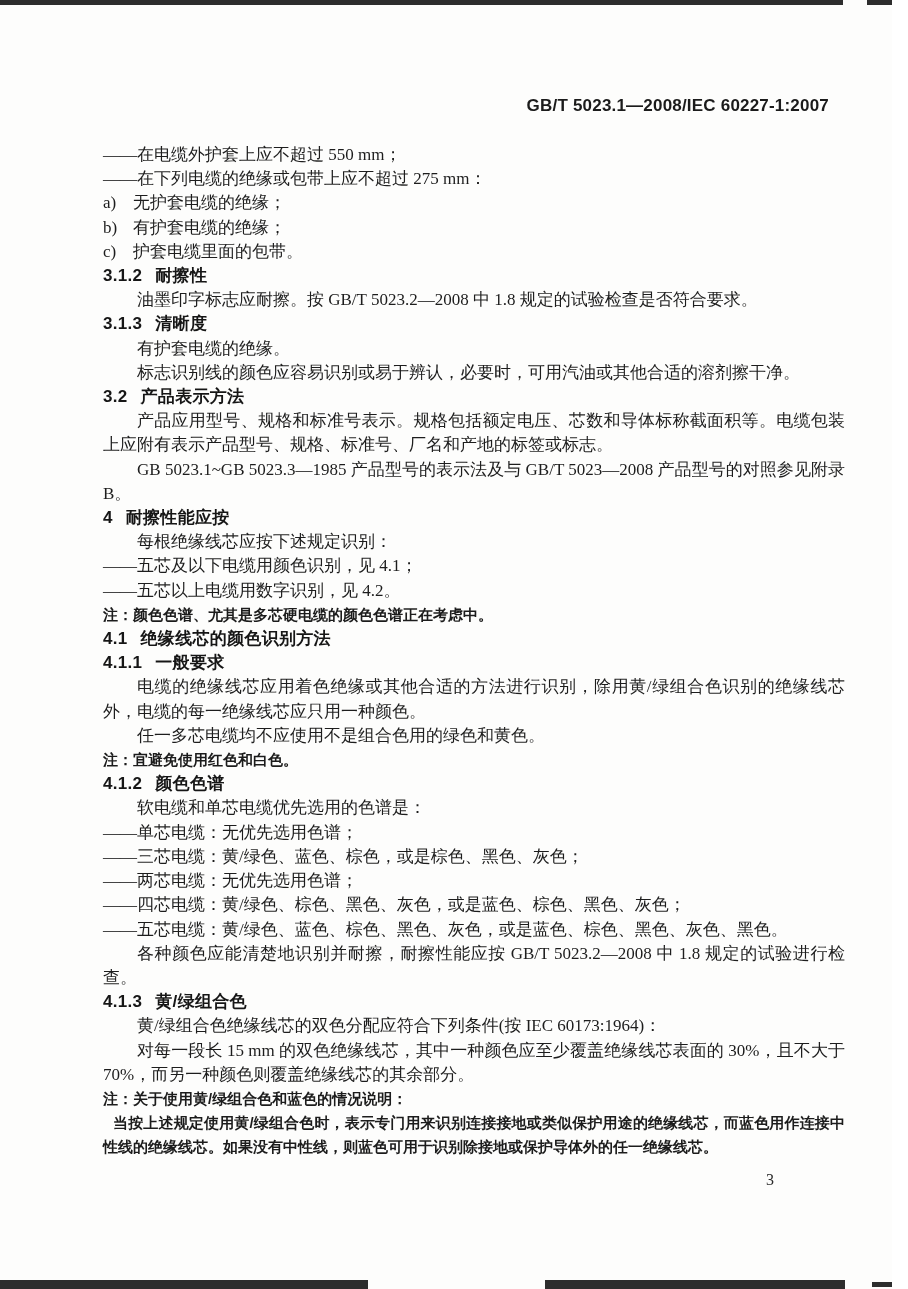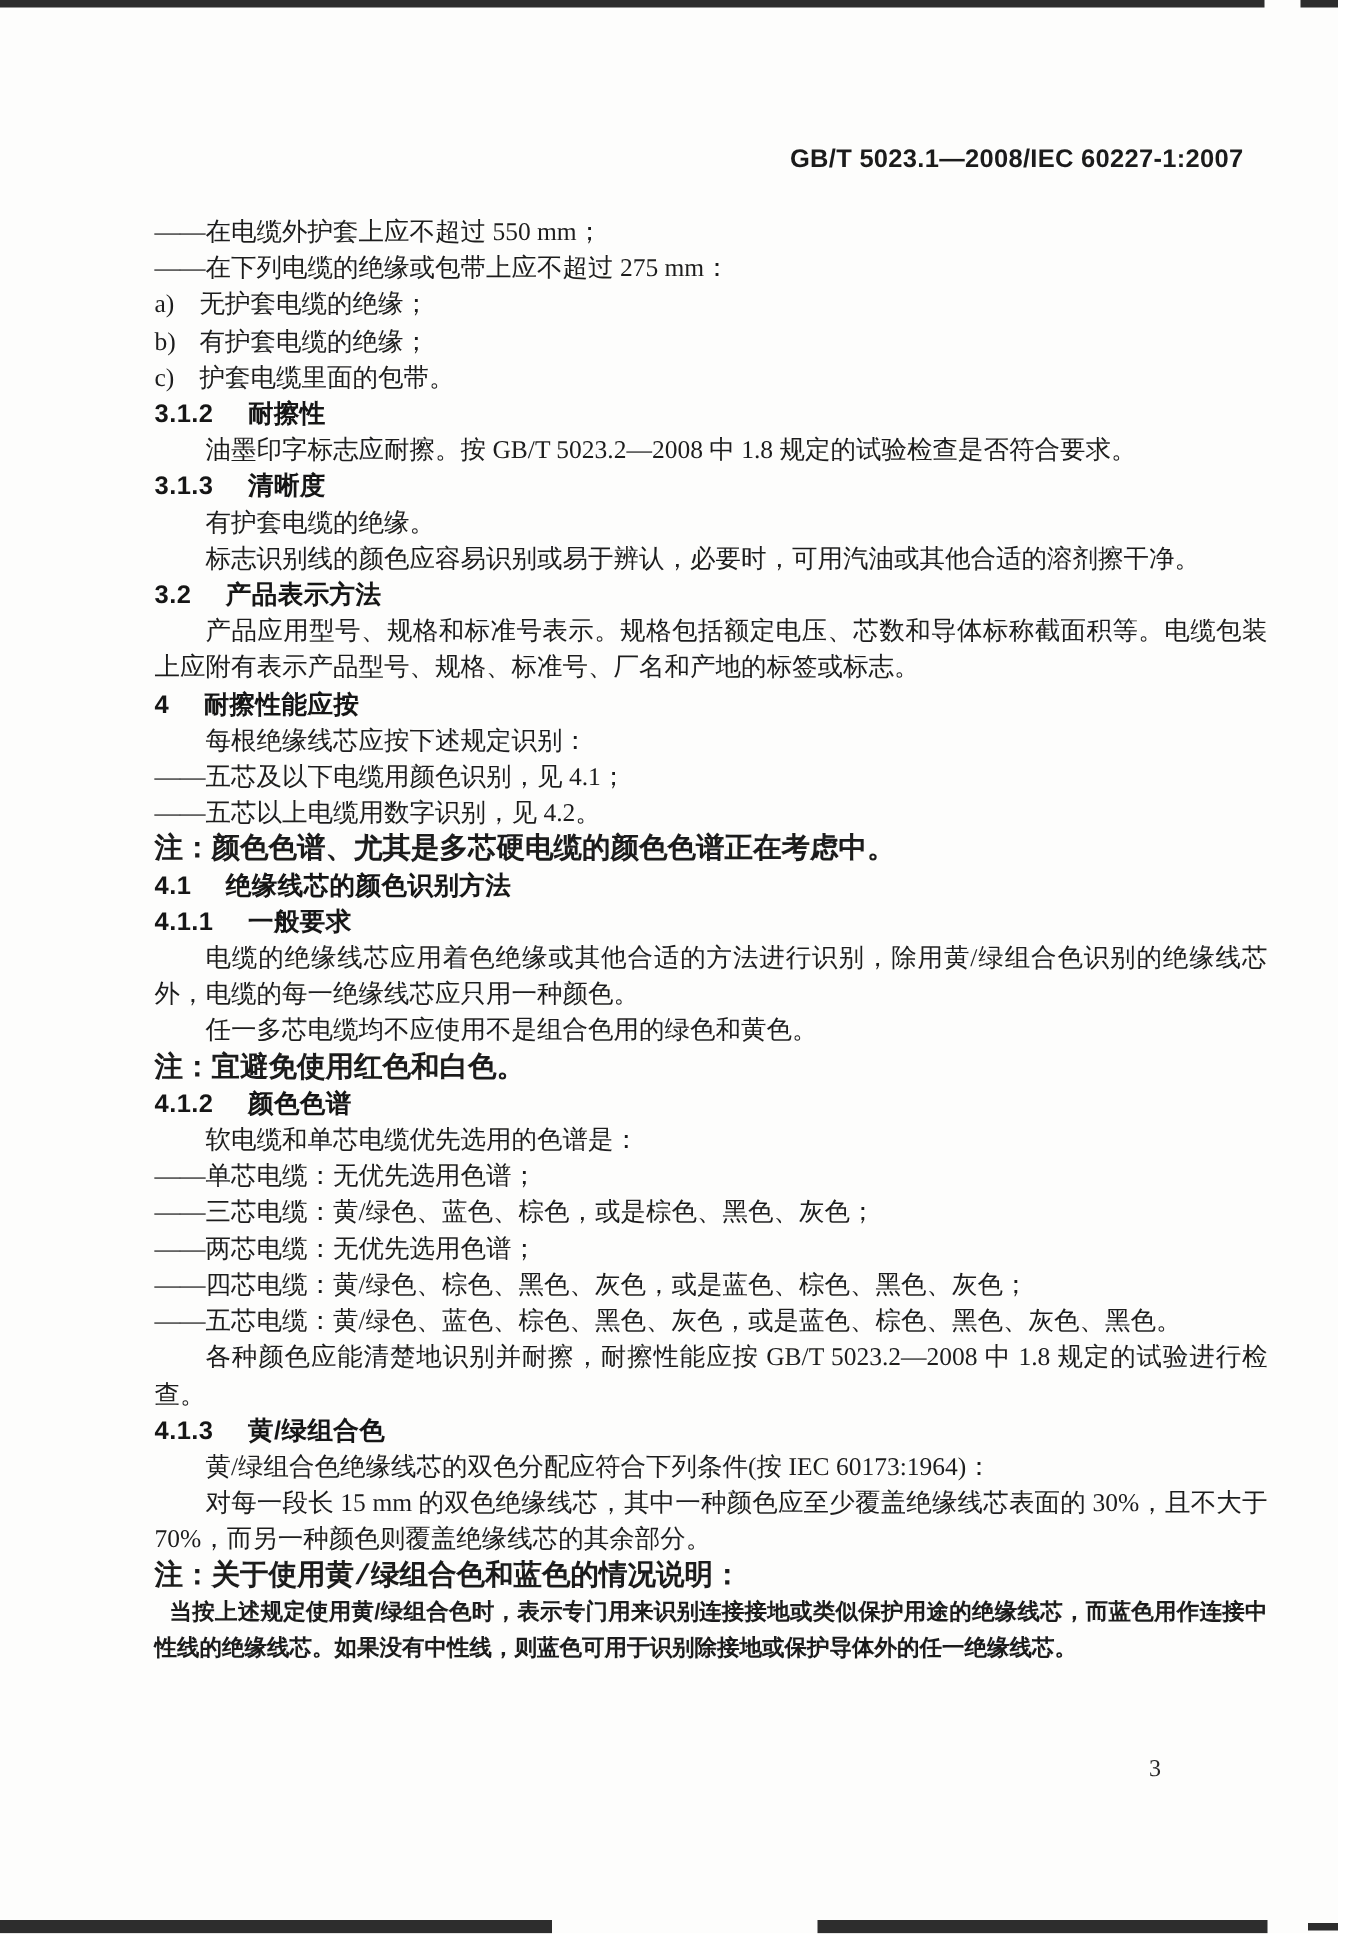--- a/index.html
+++ b/index.html
@@ -32,26 +32,26 @@
   .dash  { padding-left:33px; white-space:nowrap; }
   .alpha { padding-left:64px; }
   .alpha-label { display:inline-block; width:18px; margin-right:12px; }
 
   .para { text-indent:34px; text-align:justify; }
 
   .hd {
     font-family:"Liberation Sans","DejaVu Sans",sans-serif;
     font-weight:700; letter-spacing:0.3px; color:#161616;
   }
-  .hd-num { margin-right:23px; }
+  .hd-num { margin-right:13px; }
   .hd-l1 { margin-top:13px; margin-bottom:11px; }
 
   .note {
-    padding-left:33px; font-size:19px;
-    font-family:Liberation Mono, monospace;
+    padding-left:33px; font-size:15px;
+    font-family:Liberation Sans, sans-serif;
     font-weight:700; color:#1c1c1c;
   }
   .note-detail {
     padding-left:50px; font-size:15px; text-indent:10px; text-align:justify;
     font-family:"Liberation Sans","DejaVu Sans",sans-serif;
     font-weight:700; color:#1c1c1c;
   }
 
   .page-number {
     position:absolute; top:1171px; right:118px;
@@ -94,20 +94,21 @@
     <div class="hd">
       <span class="hd-num">3.1.3</span><span class="hd-title">清晰度</span>
     </div>
     <p class="para">有护套电缆的绝缘。</p>
     <p class="para">标志识别线的颜色应容易识别或易于辨认，必要时，可用汽油或其他合适的溶剂擦干净。</p>
 
     <div class="hd">
       <span class="hd-num">3.2</span><span class="hd-title">产品表示方法</span>
     </div>
     <p class="para">产品应用型号、规格和标准号表示。规格包括额定电压、芯数和导体标称截面积等。电缆包装上应附有表示产品型号、规格、标准号、厂名和产地的标签或标志。</p>
+    <p class="para">GB 5023.1~GB 5023.3—1985 产品型号的表示法及与 GB/T 5023—2008 产品型号的对照参见附录 B。</p>
 
     <div class="hd hd-l1">
       <span class="hd-num">4</span><span class="hd-title">耐擦性能应按</span>
     </div>
     <p class="para">每根绝缘线芯应按下述规定识别：</p>
     <p class="dash">——五芯及以下电缆用颜色识别，见 4.1；</p>
     <p class="dash">——五芯以上电缆用数字识别，见 4.2。</p>
     <p class="note">注：颜色色谱、尤其是多芯硬电缆的颜色色谱正在考虑中。</p>
 
     <div class="hd">

